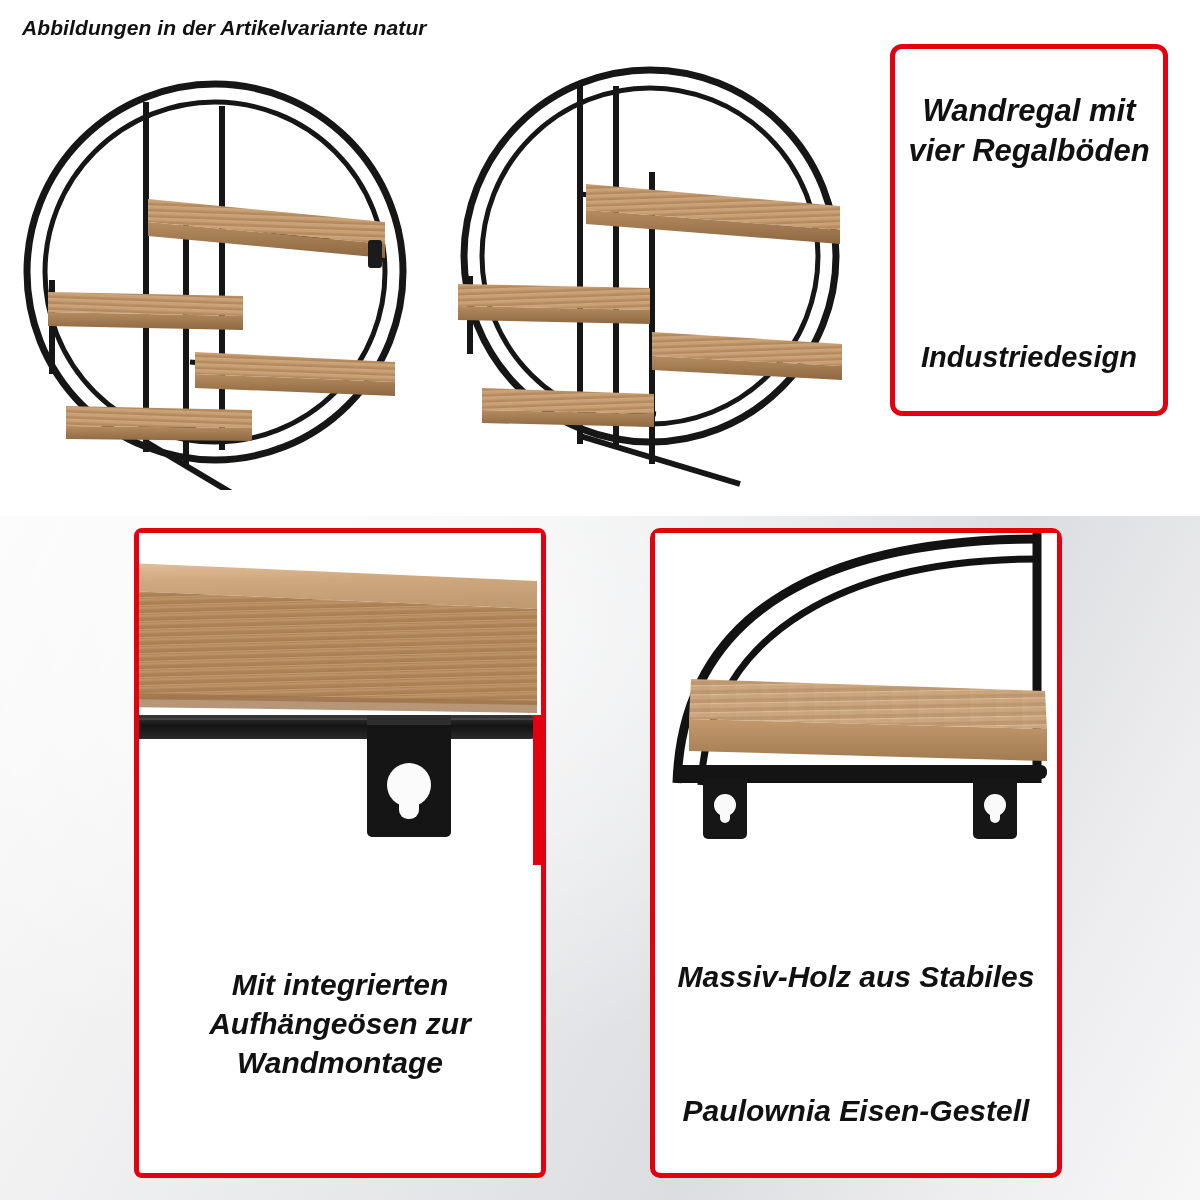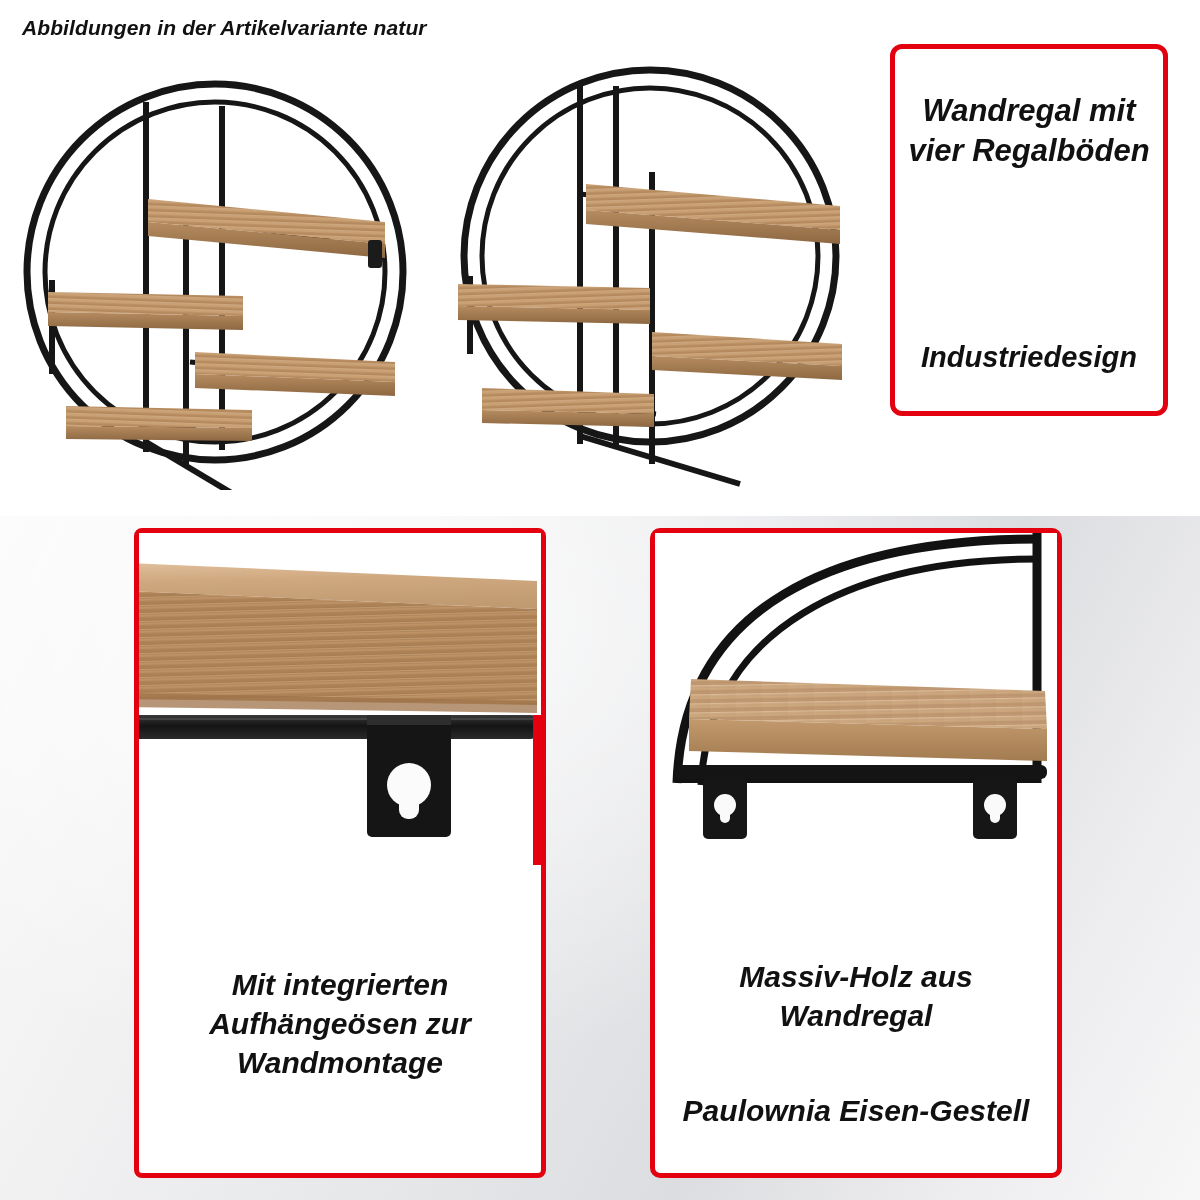--- a/index.html
+++ b/index.html
@@ -297,17 +297,17 @@
           <circle cx="70" cy="272" r="11" fill="#fafafa"></circle>
           <rect x="65" y="270" width="10" height="20" rx="5" fill="#fafafa"></rect>
         </g>
         <g>
           <rect x="318" y="244" width="44" height="62" rx="5" fill="#161616"></rect>
           <circle cx="340" cy="272" r="11" fill="#fafafa"></circle>
           <rect x="335" y="270" width="10" height="20" rx="5" fill="#fafafa"></rect>
         </g>
       </svg>
     </div>
-    <div class="caption-block" id="cap-wood-1">Massiv-Holz aus Wandregal</div>
+    <div class="caption-block" id="cap-wood-1">Massiv-Holz aus Stabiles</div>
     <div class="caption-block" id="cap-wood-2">Paulownia Eisen-Gestell</div>
   </div>
 
 </div>
 
 </body></html>

